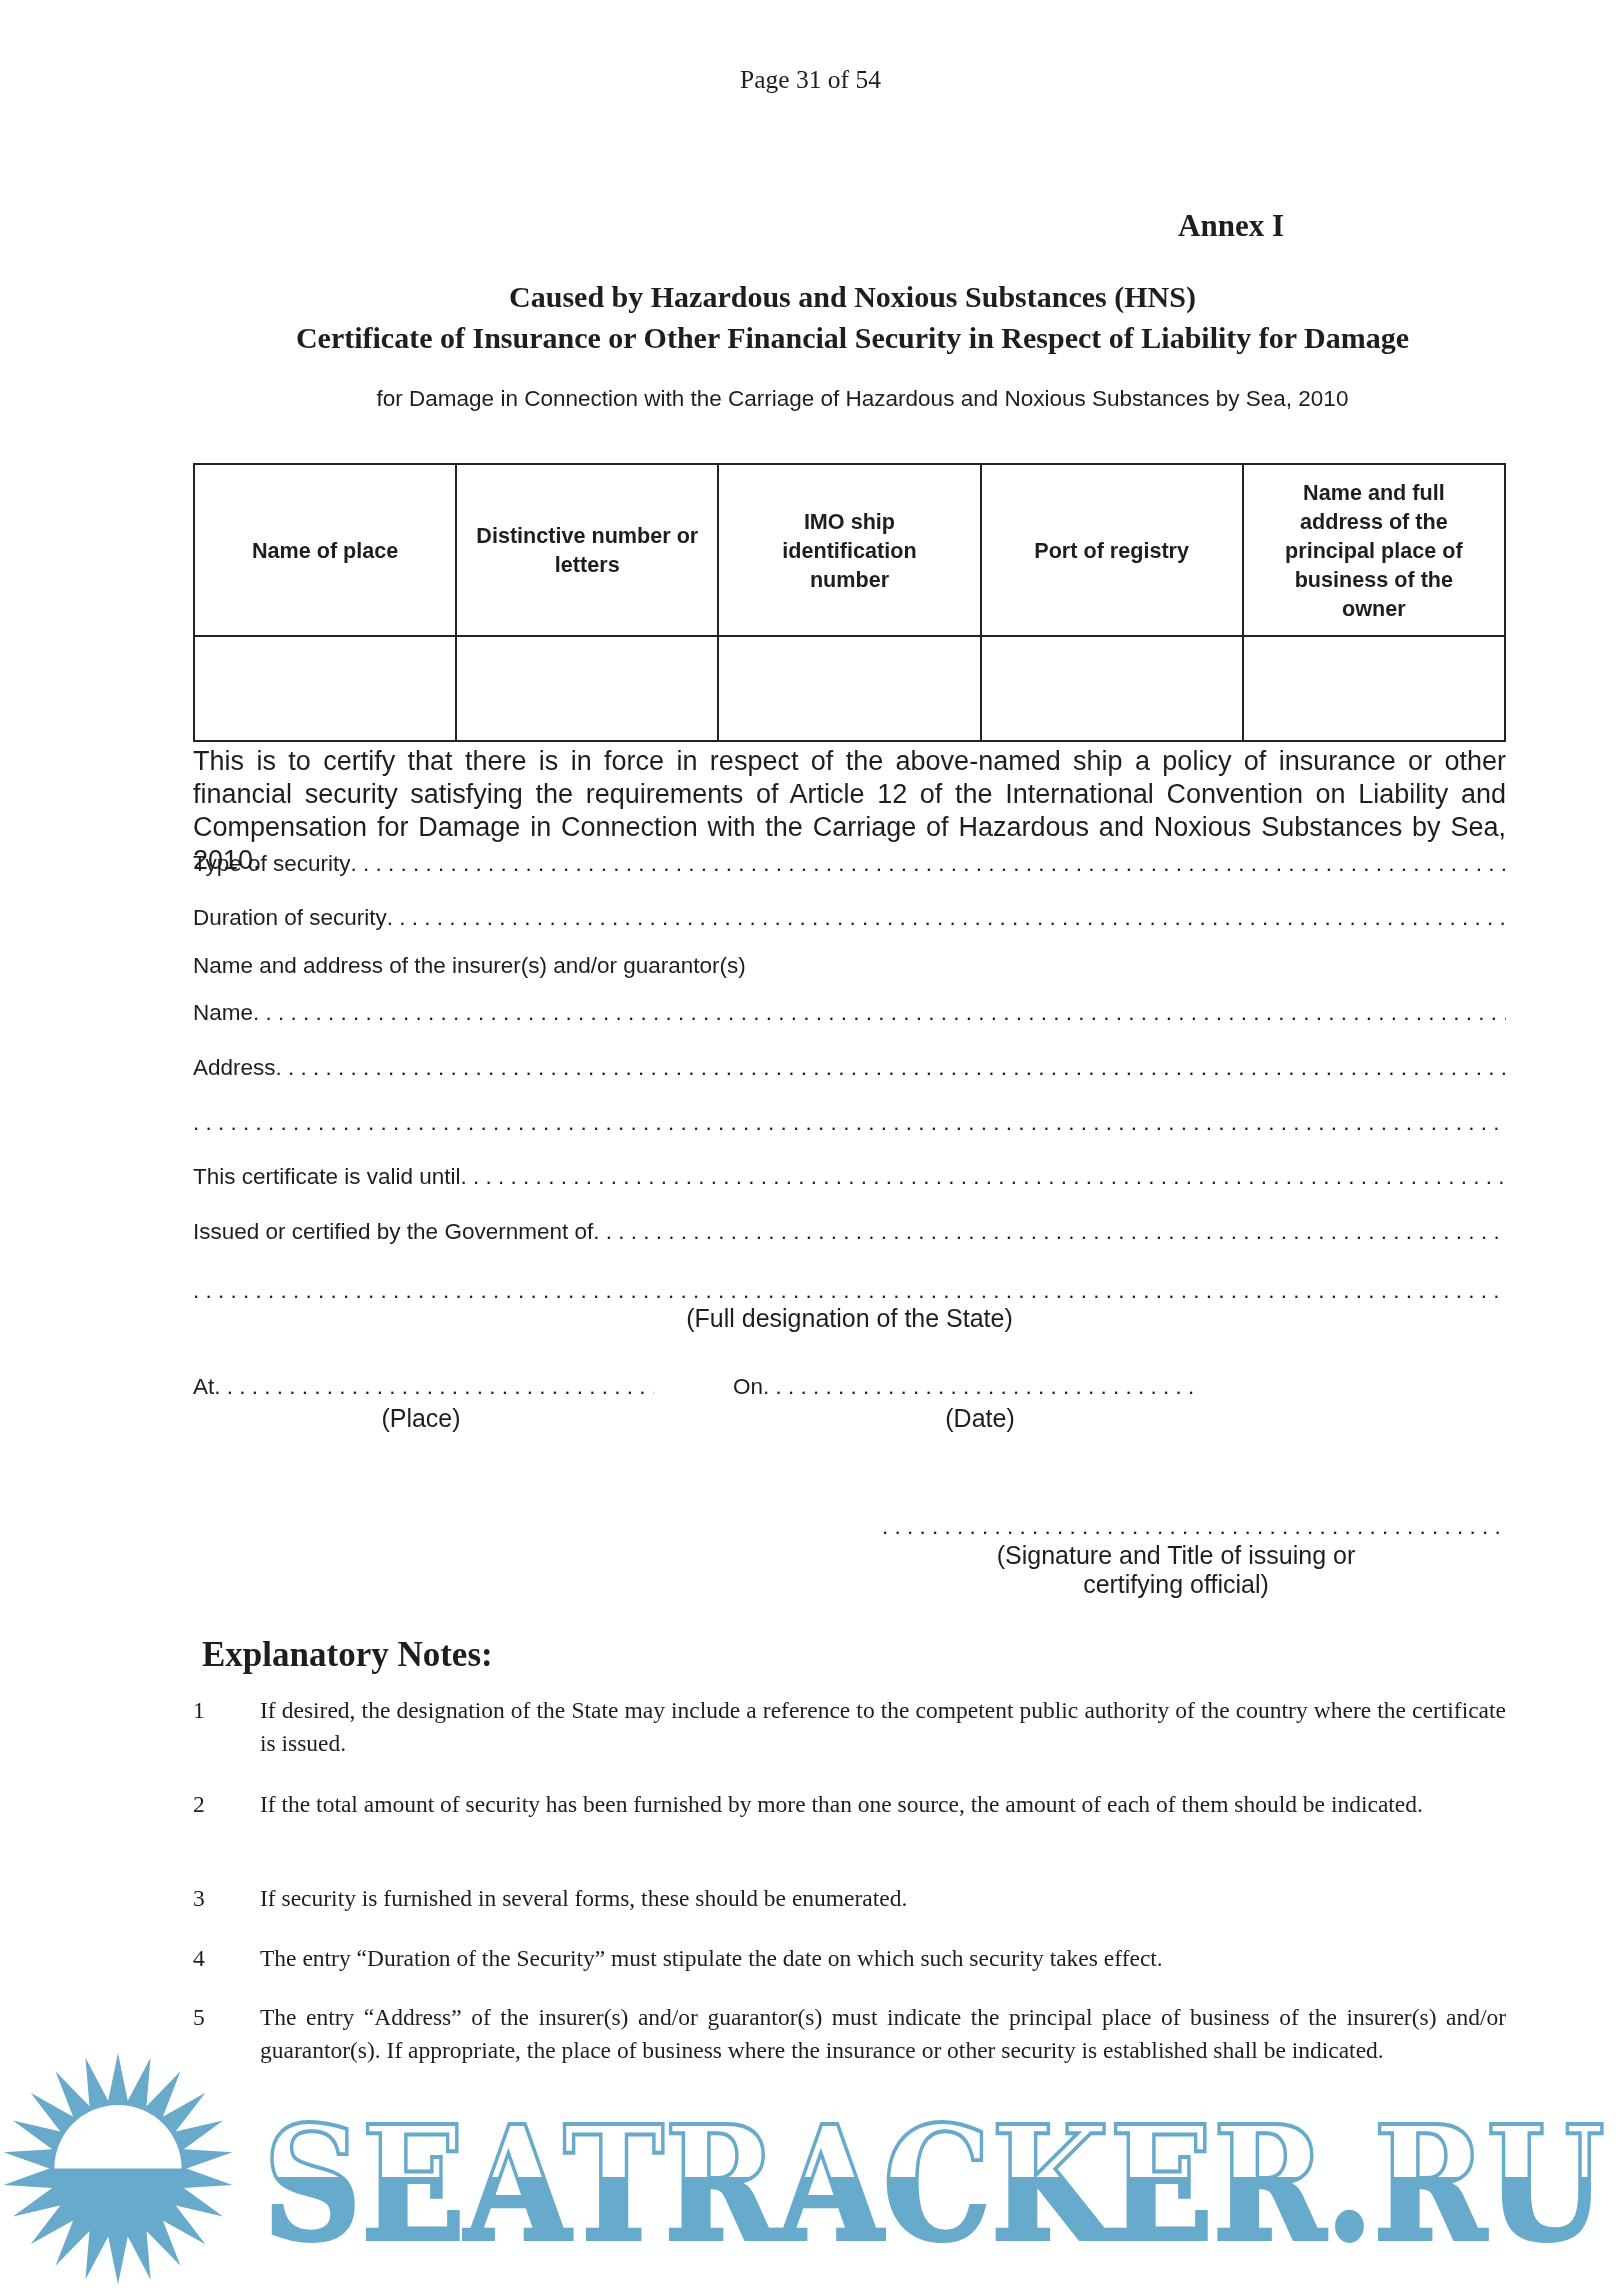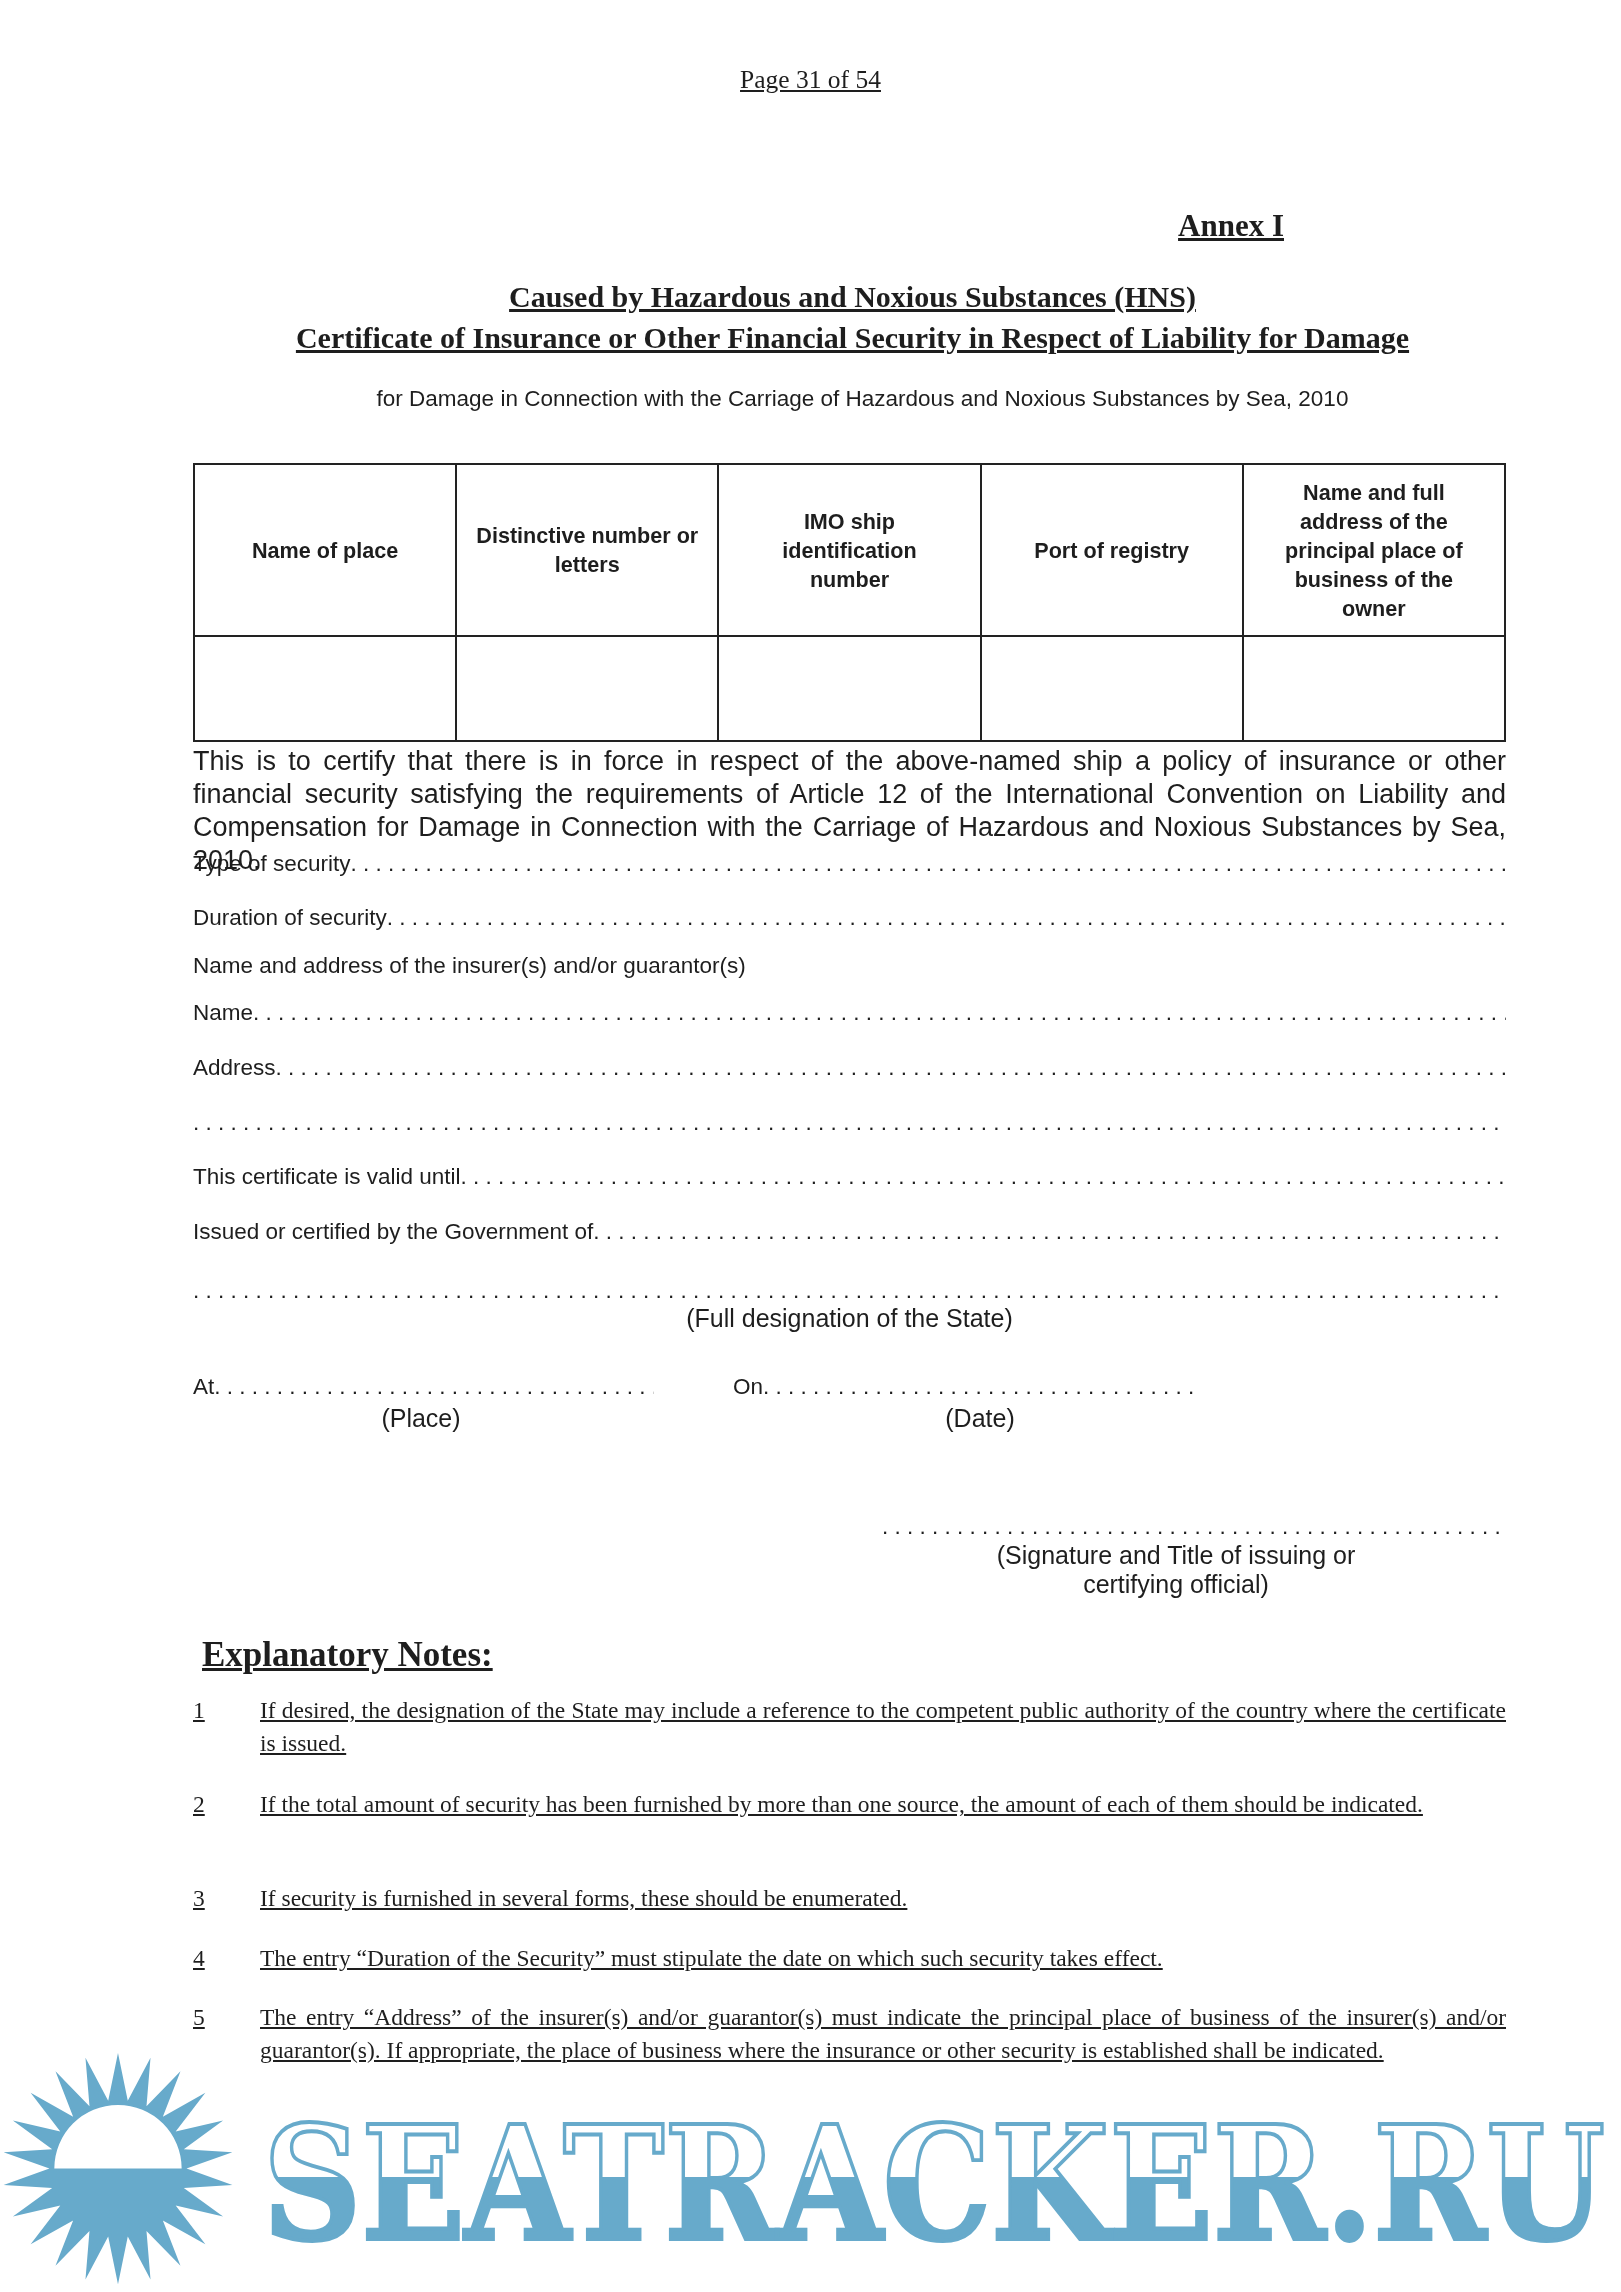--- a/index.html
+++ b/index.html
@@ -1,18 +1,18 @@
 <!DOCTYPE html>
 <html><head>
   <meta charset="utf-8">
   <style>
     html, body { margin: 0; padding: 0; background: #ffffff; }
     body { width: 1621px; height: 2293px; position: relative; overflow: hidden; color: #1e1e1e; }
     .abs { position: absolute; }
-    .serif { font-family: "Liberation Serif", "DejaVu Serif", serif; text-decoration: underline; }
+    .serif { font-family: "Liberation Serif", "DejaVu Serif", serif; }
     .sans { font-family: "Liberation Sans", "DejaVu Sans", sans-serif; }
 
     #page-number { left: 0; width: 1621px; top: 65px; text-align: center; font-size: 25.5px; }
     #annex-title { left: 0; width: 1284px; top: 208px; text-align: right; font-size: 31px; font-weight: bold; }
     #cert-title { left: 176px; width: 1353px; top: 276px; text-align: center; font-size: 30px; font-weight: bold; line-height: 41px; }
     #issued-text { left: 186px; width: 1353px; top: 384px; text-align: center; font-size: 22.5px; line-height: 29px; }
 
     #ship-table { left: 193px; top: 463px; width: 1313px; height: 267px; border-collapse: collapse; table-layout: fixed; }
     #ship-table td, #ship-table th { border: 2.9px solid #222; padding: 0 7.8px; text-align: center; vertical-align: middle; }
     #ship-table th { height: 152px; font-size: 21.6px; font-weight: bold; line-height: 29px; }

